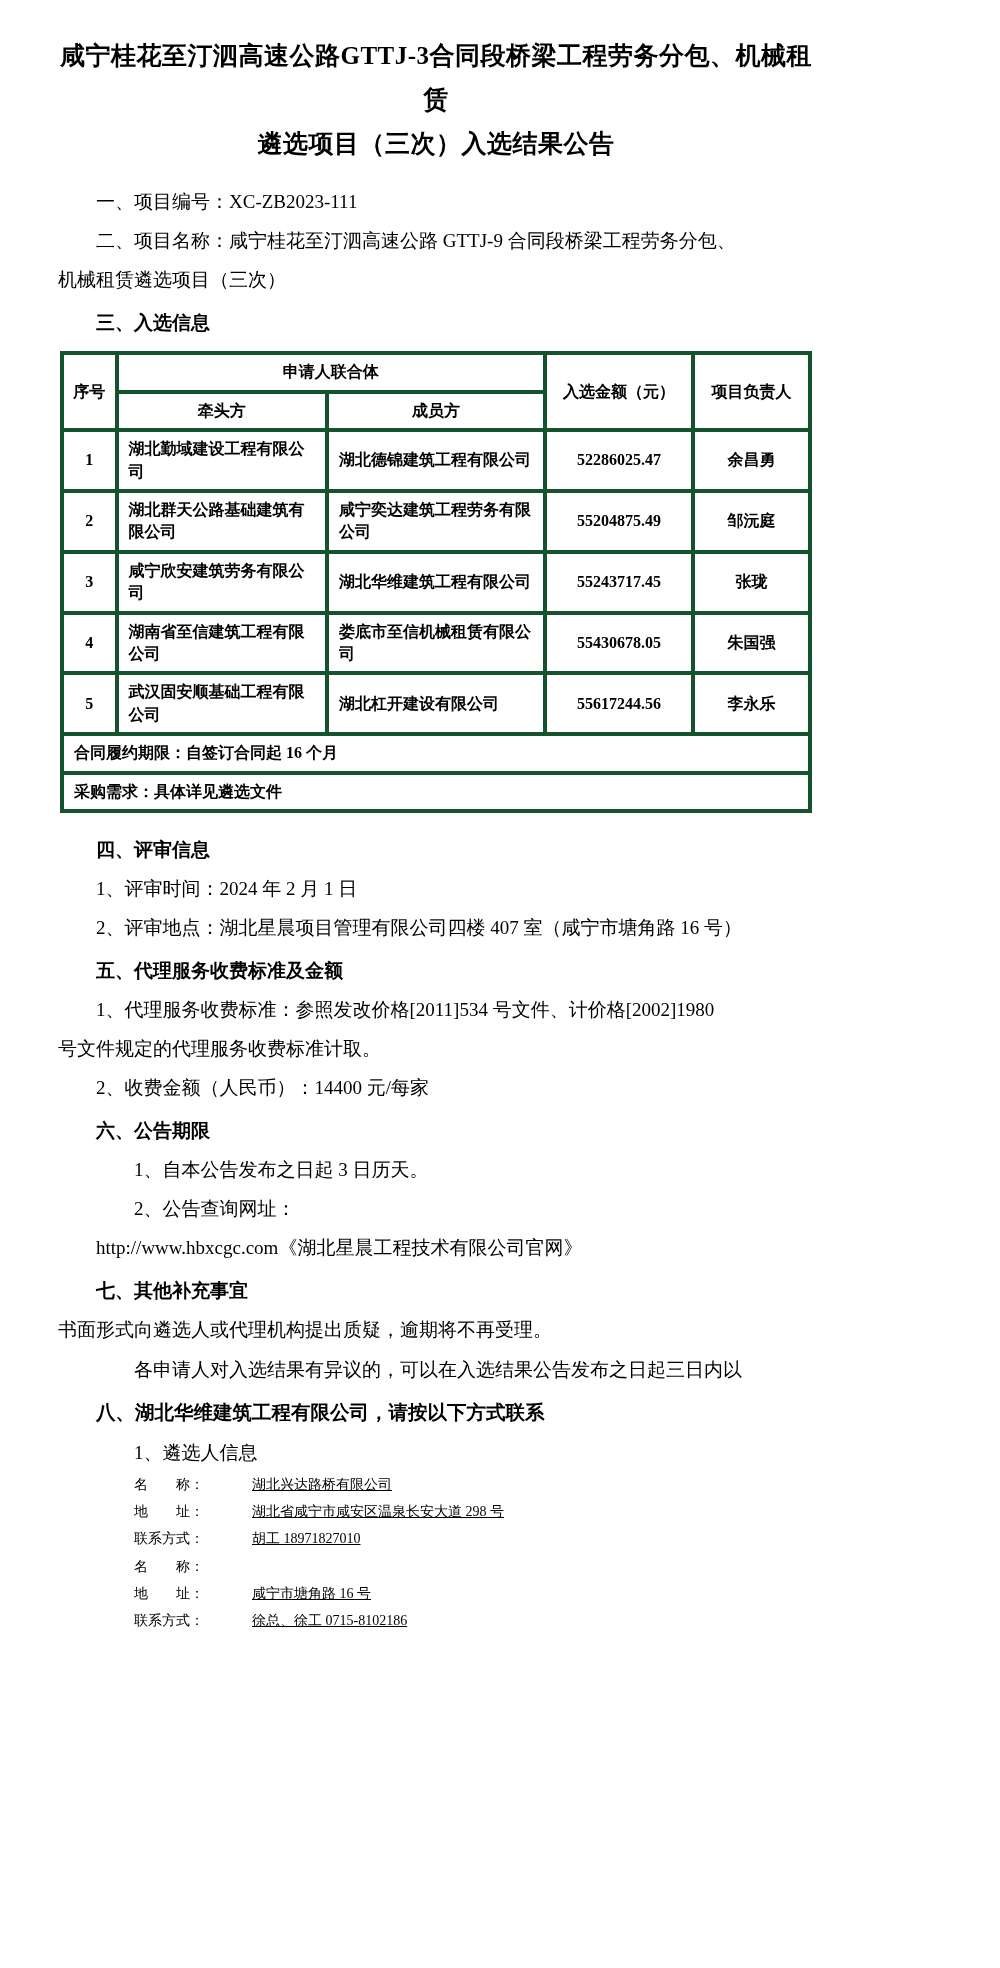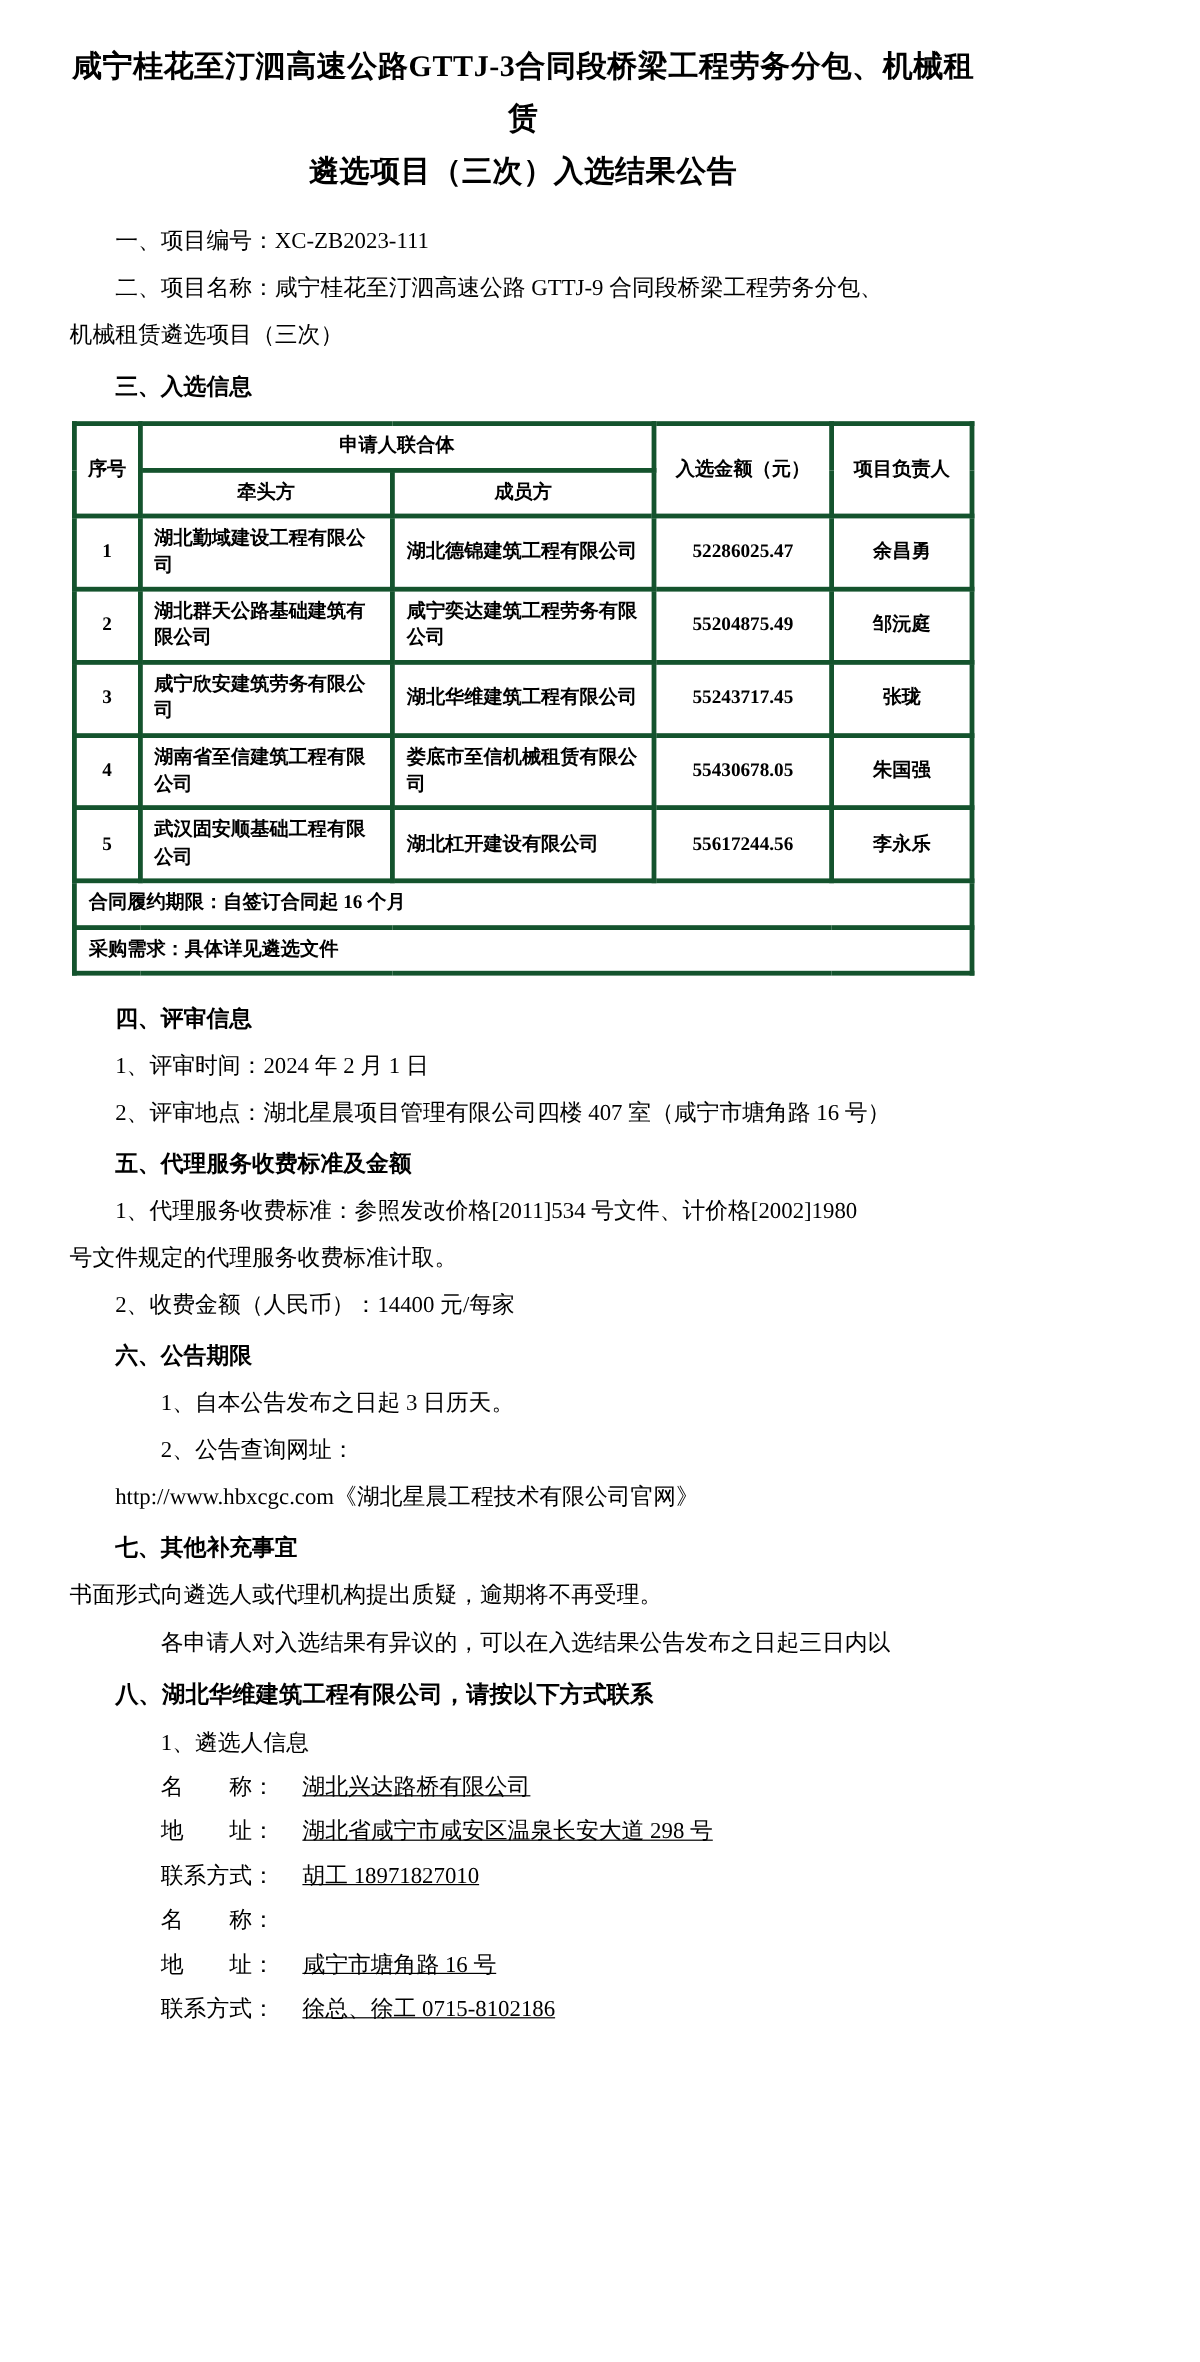--- a/index.html
+++ b/index.html
@@ -70,21 +70,21 @@
     height: 22px;
   }
   table.info td.left {
     text-align: left;
     padding-left: 10px;
   }
   .tbl-wrap {
     padding: 0 2px;
   }
   .contact-row {
-    font-size: 19px;
+    font-size: 14px;
     line-height: 1.95;
     padding-left: 76px;
     margin: 0;
     display: flex;
     align-items: center;
   }
   .contact-label {
     display: inline-block;
     min-width: 118px;
     white-space: pre;

